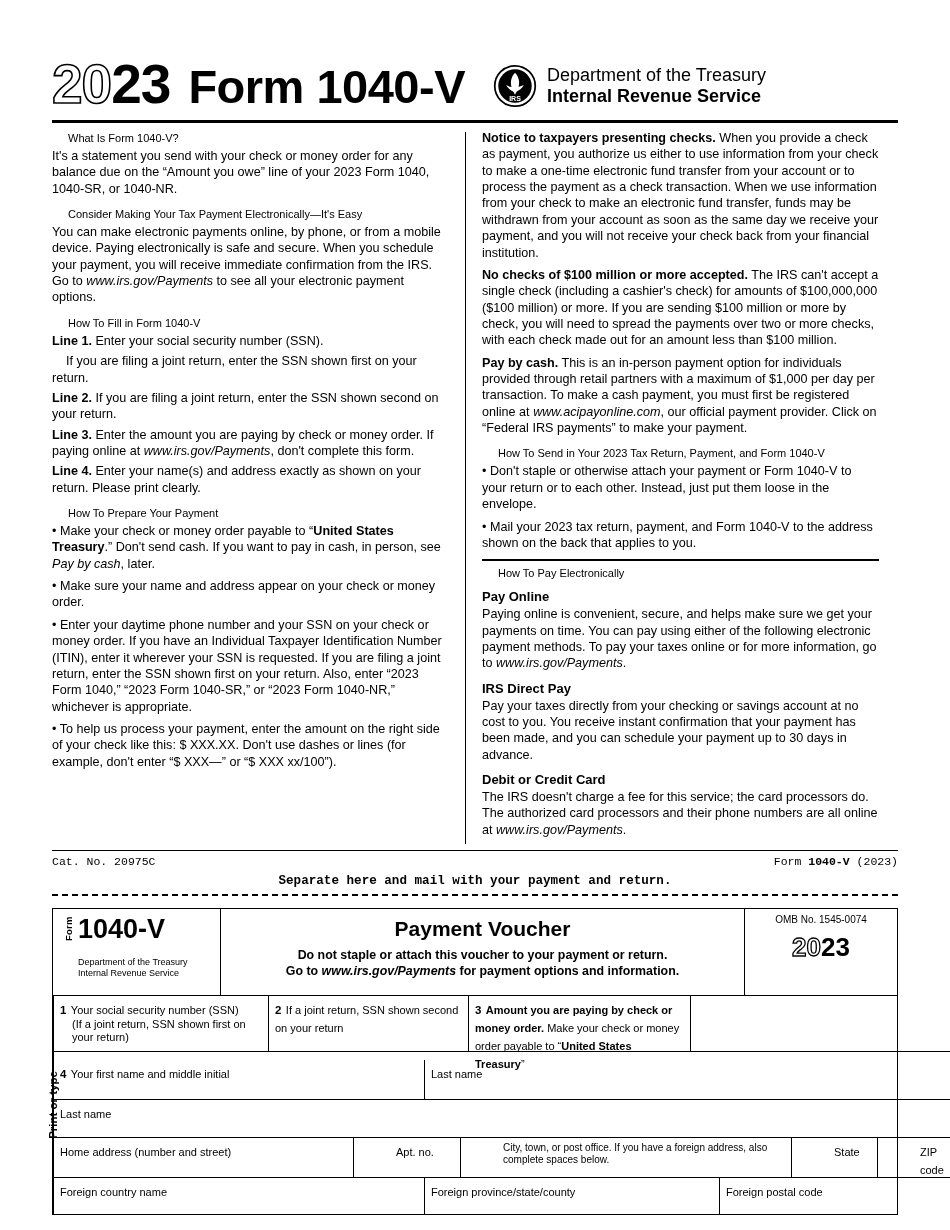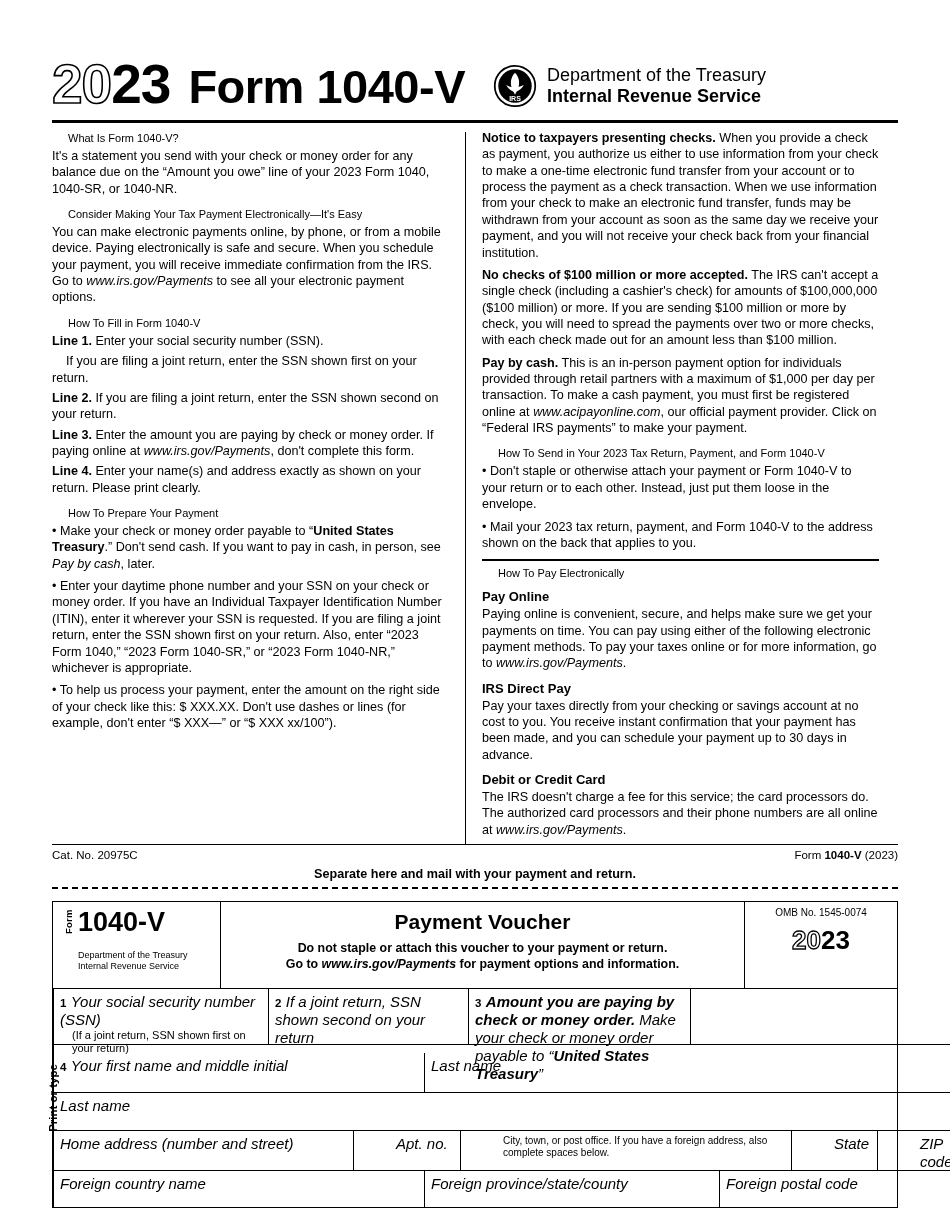--- a/index.html
+++ b/index.html
@@ -46,21 +46,21 @@
   h3.sub { font-size: 13px; font-weight: 700; margin: 9px 0 2px 0; }
   p {
     font-size: 12.6px; line-height: 1.30; margin: 0 0 6px 0; text-align: left;
   }
   p.tight { margin-bottom: 4px; }
   .ind { text-indent: 14px; }
   b { font-weight: 700; }
   i { font-style: italic; }
 
   
-  .topfoot { position: relative; border-top: 1.5px solid #000; padding-top: 4px; }
+  .topfoot { position: relative; margin-top: 6px; border-top: 1.5px solid #000; padding-top: 4px; font-family: Liberation Mono, monospace; }
   .topfoot .row { display:flex; justify-content: space-between; font-size: 11.5px; }
   .sep-line { text-align: center; font-weight: 700; font-size: 12.6px; margin-top: 6px; }
   .dashes { border-top: 2px dashed #000; margin-top: 6px; }
 
   
   .voucher { margin-top: 12px; border: 1.6px solid #000; }
   .v-top { display: flex; height: 86px; }
   .v-left { width: 168px; border-right: 1.4px solid #000; padding: 5px 7px 3px 7px; position: relative; }
   .v-left .lbl-form { font-size: 9.5px; font-weight: 700; transform: rotate(-90deg); transform-origin: left top;
     position: absolute; left: 10px; top: 32px; letter-spacing: .2px;}
@@ -84,21 +84,21 @@
     position: absolute; left: 50%; top: 50%;
     transform: translate(-50%,-50%) rotate(-90deg);
     white-space: nowrap; font-size: 11.5px; font-weight: 700;
   }
   .v-fields { flex: 1; }
   .frow { display: flex; border-bottom: 1.2px solid #000; }
   .frow:last-child { border-bottom: none; }
   .fcell { padding: 4px 6px 4px 6px; border-right: 1.2px solid #000; }
   .fcell:last-child { border-right: none; }
   .fcell .n { font-weight: 700; font-size: 11.5px; }
-  .fcell .t { font-size: 15px; font-style: italic; }
+  .fcell .t { font-size: 11px; }
   .fcell .s { font-size: 11px; display:block; line-height:1.2; }
   .fcell .s6 { font-size: 10px; display:block; line-height:1.2; }
   .h-r1 { height: 56px; }
   .h-r2 { height: 40px; margin-top: 8px; }
   .h-r3 { height: 38px; }
   .h-r4 { height: 40px; gap: 36px; }
   .h-r5 { height: 36px; }
 </style>
 </head>
 <body>
@@ -140,20 +140,21 @@
 
       <h2 class="sec">How To Fill in Form 1040-V</h2>
       <p class="tight"><b>Line 1.</b><span> Enter your social security number (SSN).</span></p>
       <p class="tight ind">If you are filing a joint return, enter the SSN shown first on your return.</p>
       <p class="tight"><b>Line 2.</b><span> If you are filing a joint return, enter the SSN shown second on your return.</span></p>
       <p class="tight"><b>Line 3.</b><span> Enter the amount you are paying by check or money order. If paying online at </span><i>www.irs.gov/Payments</i><span>, don't complete this form.</span></p>
       <p class="tight"><b>Line 4.</b><span> Enter your name(s) and address exactly as shown on your return. Please print clearly.</span></p>
 
       <h2 class="sec">How To Prepare Your Payment</h2>
       <p><span>• Make your check or money order payable to “</span><b>United States Treasury</b><span>.” Don't send cash. If you want to pay in cash, in person, see </span><i>Pay by cash</i><span>, later.</span></p>
+      <p>• Make sure your name and address appear on your check or money order.</p>
       <p>• Enter your daytime phone number and your SSN on your check or money order. If you have an Individual Taxpayer Identification Number (ITIN), enter it wherever your SSN is requested. If you are filing a joint return, enter the SSN shown first on your return. Also, enter “2023 Form 1040,” “2023 Form 1040-SR,” or “2023 Form 1040-NR,” whichever is appropriate.</p>
       <p>• To help us process your payment, enter the amount on the right side of your check like this: $ XXX.XX. Don't use dashes or lines (for example, don't enter “$ XXX—” or “$ XXX xx/100”).</p>
     </div>
 
     <div class="vdiv"></div>
 
     <div class="col right">
       <p><b>Notice to taxpayers presenting checks.</b><span> When you provide a check as payment, you authorize us either to use information from your check to make a one-time electronic fund transfer from your account or to process the payment as a check transaction. When we use information from your check to make an electronic fund transfer, funds may be withdrawn from your account as soon as the same day we receive your payment, and you will not receive your check back from your financial institution.</span></p>
       <p><b>No checks of $100 million or more accepted.</b><span> The IRS can't accept a single check (including a cashier's check) for amounts of $100,000,000 ($100 million) or more. If you are sending $100 million or more by check, you will need to spread the payments over two or more checks, with each check made out for an amount less than $100 million.</span></p>
       <p><b>Pay by cash.</b><span> This is an in-person payment option for individuals provided through retail partners with a maximum of $1,000 per day per transaction. To make a cash payment, you must first be registered online at </span><i>www.acipayonline.com</i><span>, our official payment provider. Click on “Federal IRS payments” to make your payment.</span></p>

